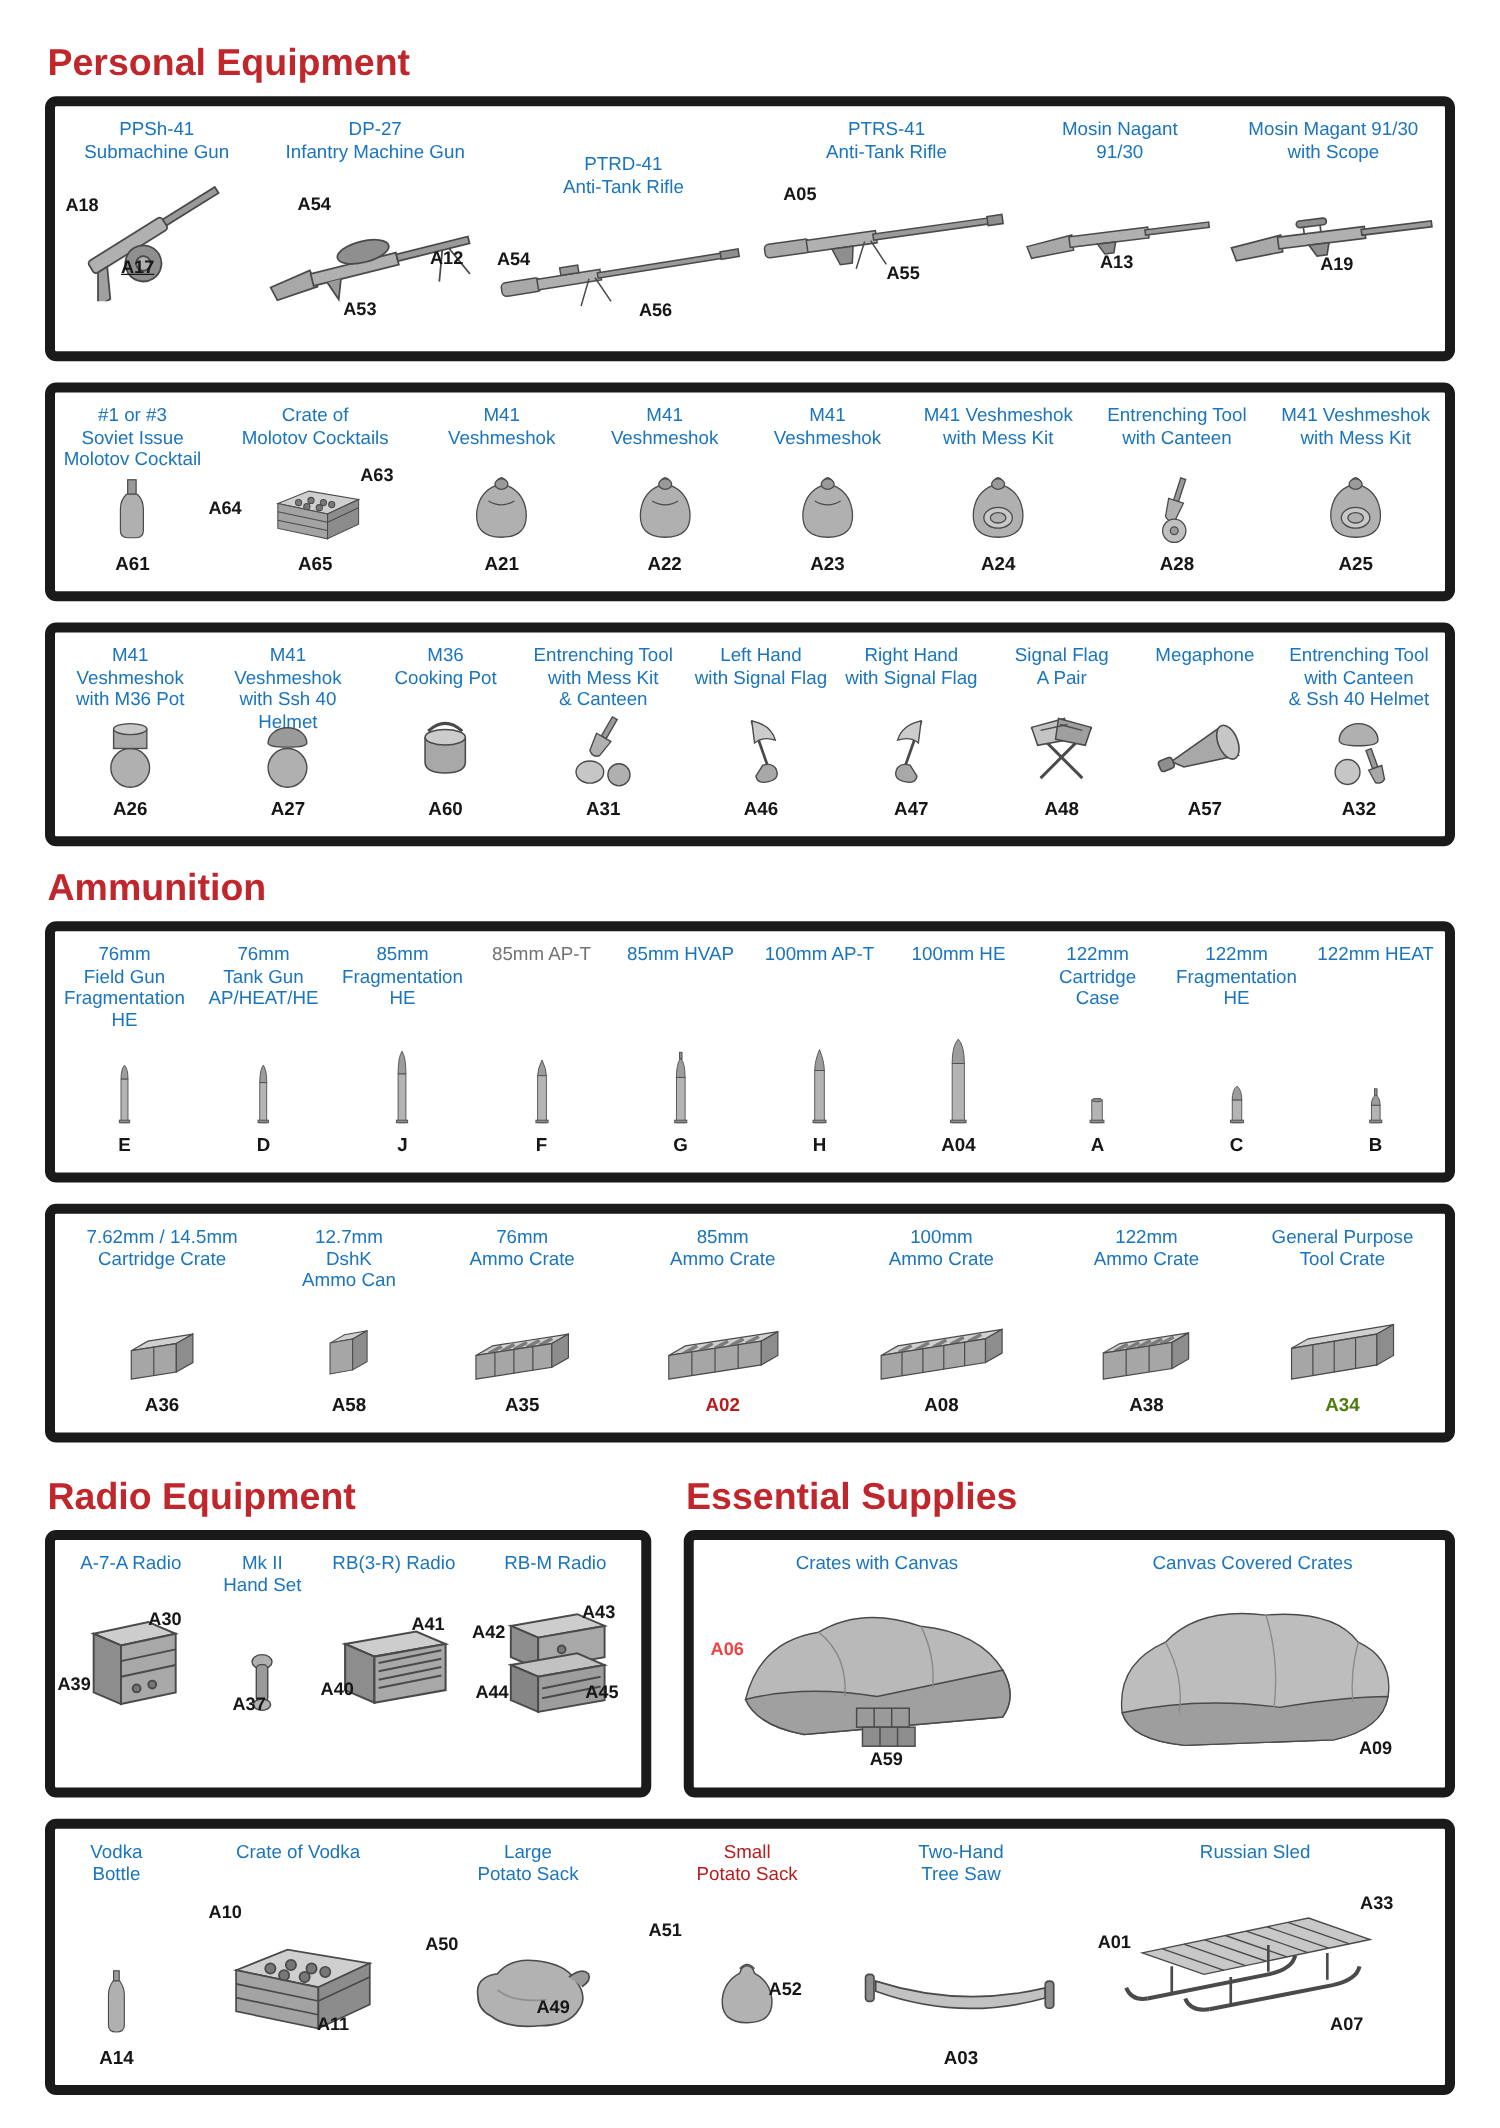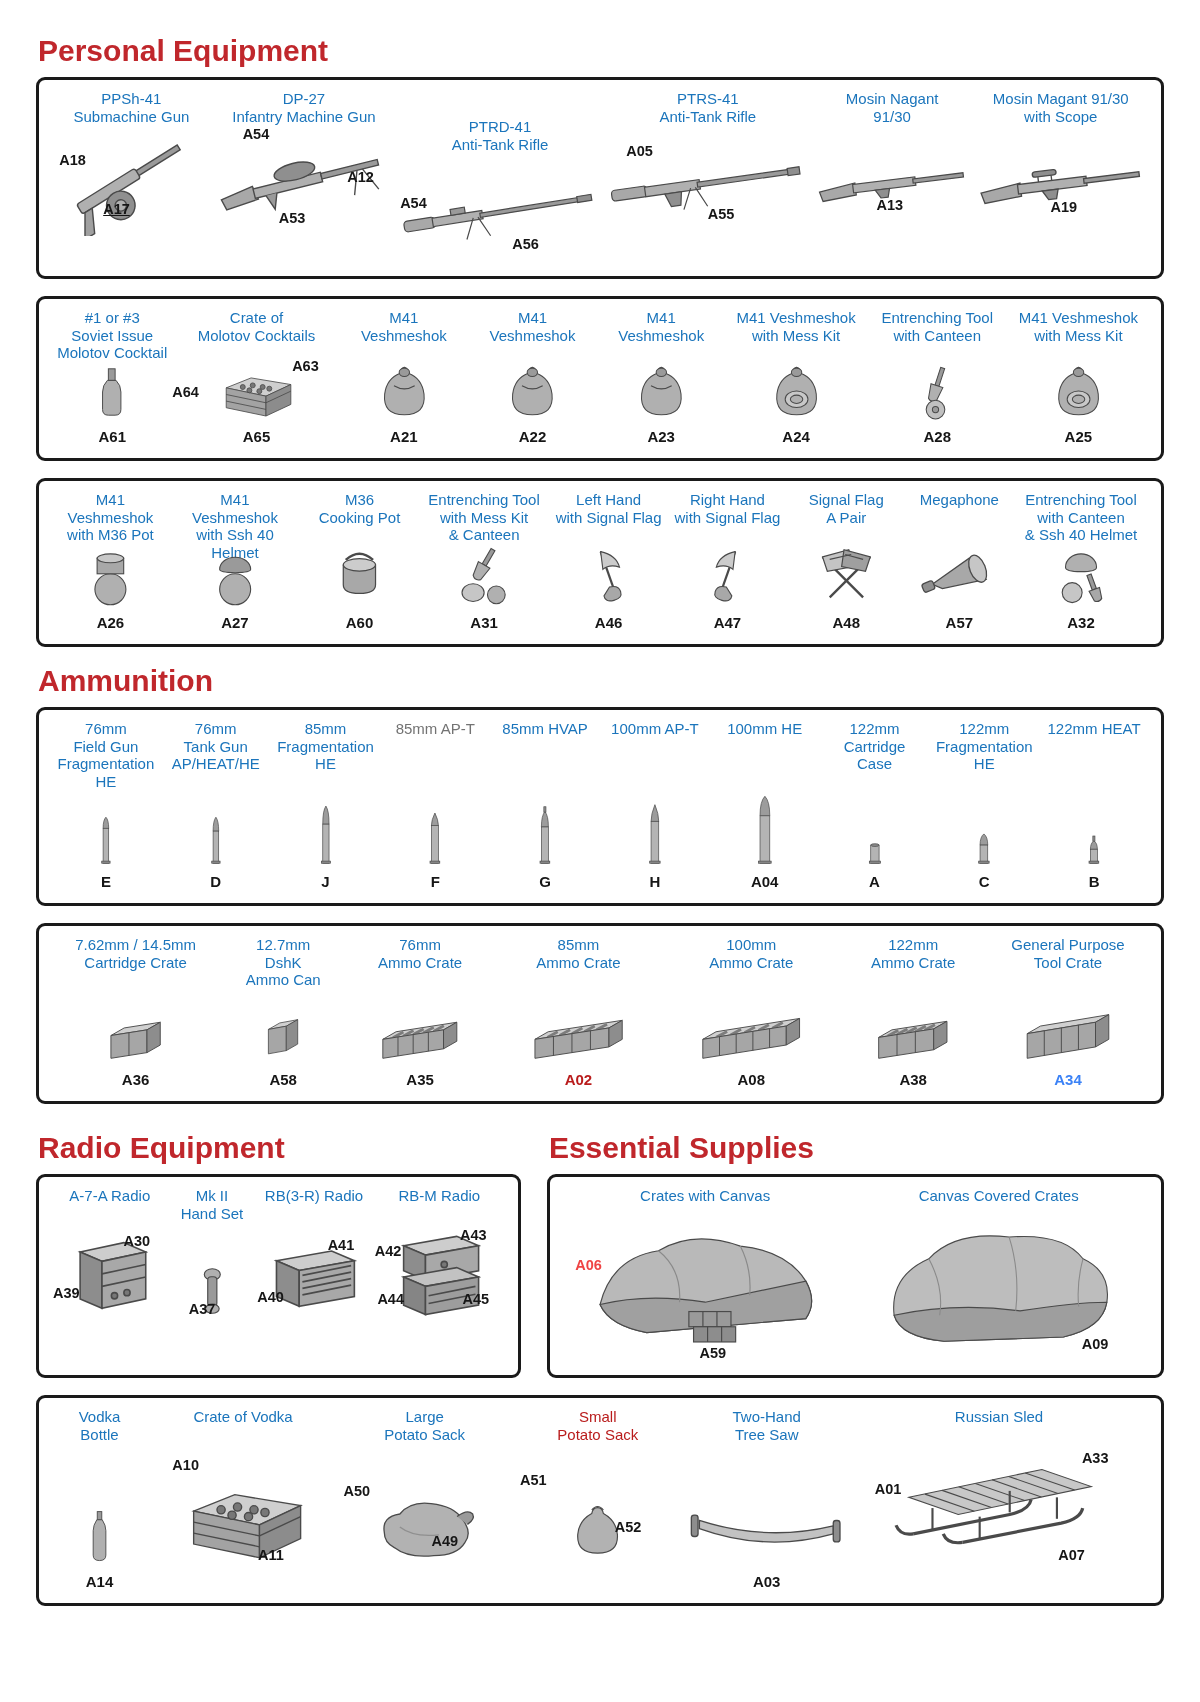--- a/index.html
+++ b/index.html
@@ -1,19 +1,19 @@
 <!DOCTYPE html>
 <html><head>
 <meta charset="utf-8">
 <style>
   html,body{margin:0;padding:0;background:#ffffff;}
   body{width:1200px;min-height:1702px;font-family:"Liberation Sans",sans-serif;color:#161616;}
   .sheet{padding:24px 36px 40px;box-sizing:border-box;}
   .heading{font-size:30px;font-weight:bold;margin:10px 0 10px 2px;line-height:1.1;}
-  .box{border:3px solid #3b82f6;border-radius:9px;padding:10px 14px 12px;margin-bottom:17px;background:#fff;box-sizing:border-box;}
+  .box{border:8px solid #3b82f6;border-radius:9px;padding:10px 2px 12px;margin-bottom:17px;background:#fff;box-sizing:border-box;}
   .items{display:flex;align-items:flex-start;gap:4px;}
   .item{flex:1 1 0;min-width:0;display:flex;flex-direction:column;align-items:center;position:relative;}
   .plabel{font-size:15px;line-height:1.18;text-align:center;white-space:pre-line;width:100%;overflow:visible;}
   .img{position:relative;width:100%;display:flex;align-items:flex-end;justify-content:center;}
   .img svg{width:100%;height:100%;display:block;}
   .callout{position:absolute;font-weight:bold;font-size:14.5px;white-space:nowrap;}
   .num{font-weight:bold;font-size:15px;margin-top:7px;min-height:18px;text-align:center;}
   .hrow{display:flex;gap:26px;align-items:stretch;}
   .hcol{display:flex;flex-direction:column;min-width:0;}
   .hcol .box{flex:1;}
@@ -35,21 +35,21 @@
                 <rect x="14" y="28" width="48" height="8" rx="2" fill="#b0b0b0"></rect>
                 <path d="M16 36 L6 52 L14 52 L22 36 Z" fill="#a0a0a0"></path>
                 <circle cx="40" cy="45" r="10" fill="#8f8f8f"></circle>
                 <circle cx="40" cy="45" r="4" fill="#b0b0b0"></circle>
               </g>
             </svg>
             <span class="callout" style="left: 4%; top: 22%; color: rgb(22, 22, 22);">A18</span>
             <span class="callout" style="left: 32%; top: 68%; color: rgb(22, 22, 22); text-decoration: underline;">A17</span>
           </div>
         </div>
-        <div class="item" style="flex: 1.15 1 0px;">
+        <div class="item" style="flex: 1.15 1 0px; gap: 25px;">
           <div class="plabel" style="height: 38px; color: rgb(27, 117, 188);">DP-27
 Infantry Machine Gun</div>
           <div class="img" style="height: 108px;">
             <svg viewBox="0 0 130 60">
               <g transform="rotate(-14 65 30)" stroke="#4a4a4a" stroke-width="1">
                 <path d="M4 28 L28 24 L30 34 L6 36 Z" fill="#a8a8a8"></path>
                 <rect x="28" y="26" width="50" height="7" fill="#b0b0b0"></rect>
                 <ellipse cx="60" cy="21" rx="15" ry="6" fill="#8f8f8f"></ellipse>
                 <rect x="78" y="27" width="42" height="4" fill="#9a9a9a"></rect>
                 <path d="M104 31 L98 48 M108 31 L116 48" fill="none"></path>
@@ -683,21 +683,21 @@
               <g stroke="#4a4a4a" stroke-width="1">
                 <polygon points="32,46 104,34 118,26 46,38" fill="#d0d0d0"></polygon>
                 <polygon points="32,72 104,60 104,34 32,46" fill="#a6a6a6"></polygon>
                 <polygon points="104,60 118,52 118,26 104,34" fill="#8d8d8d"></polygon>
                 <line x1="50" y1="69" x2="50" y2="43"></line>
                 <line x1="68" y1="66" x2="68" y2="40"></line>
                 <line x1="86" y1="63" x2="86" y2="37"></line>
               </g>
             </svg>
           </div>
-          <div class="num" style="color: #3b82f6;">A34</div>
+          <div class="num" style="color: #4d7c0f;">A34</div>
         </div>
       </div>
     </div>
     <div class="hrow">
       <div class="hcol" style="flex: 44 1 0px;">
         <div class="heading" style="color: rgb(192, 39, 44);">Radio Equipment</div>
         <div class="box" style="border-color: rgb(26, 26, 26);">
           <div class="items">
             <div class="item" style="flex: 1.1 1 0px;">
               <div class="plabel" style="height: 40px; color: rgb(27, 117, 188);">A-7-A Radio</div>

